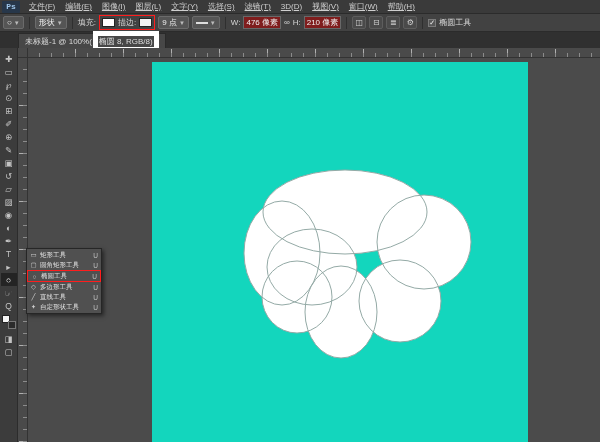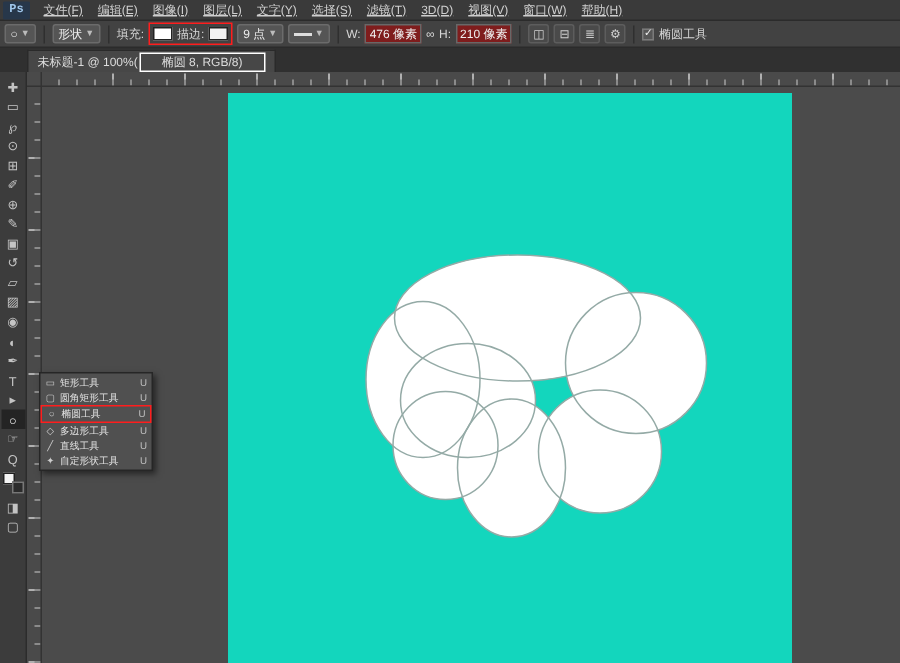--- a/index.html
+++ b/index.html
@@ -50,21 +50,21 @@
   
   .tab-bar {
     position:absolute; left:0; top:32px; width:600px; height:16px;
     background:#303030; display:flex; align-items:flex-end; padding-left:18px;
   }
   .doc-tab {
     background:#474747; border:1px solid #2a2a2a; border-bottom:none;
     height:15px; display:flex; align-items:center; padding:0 6px; gap:1px;
     font-size:8px; color:#dcdcdc; white-space:nowrap;
   }
-  .tab-highlight { border:1px solid #ffffff; padding:0 14px; }
+  .tab-highlight { border:5px solid #ffffff; padding:0 1px; }
 
   
   .toolbar {
     position:absolute; left:0; top:48px; width:18px; height:394px;
     background:#3c3c3c; border-right:1px solid #2c2c2c;
     display:flex; flex-direction:column; align-items:center; padding-top:4px;
   }
   .tool {
     width:16px; height:13px; display:flex; align-items:center; justify-content:center;
     font-size:8.5px; color:#c4c4c4; cursor:default;

